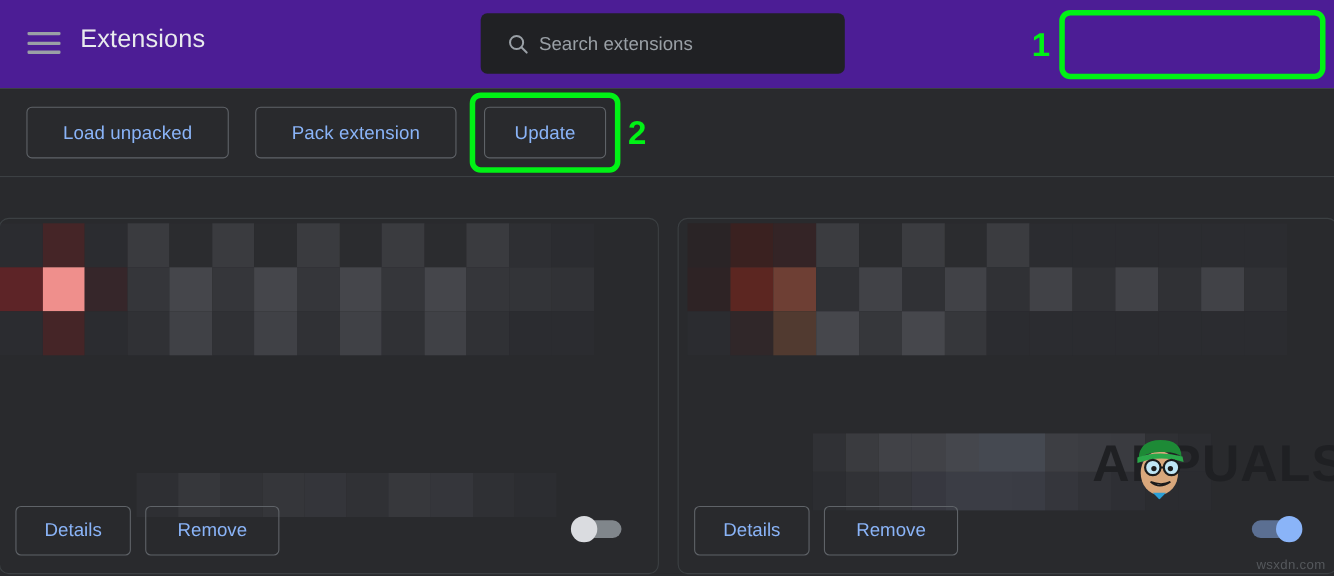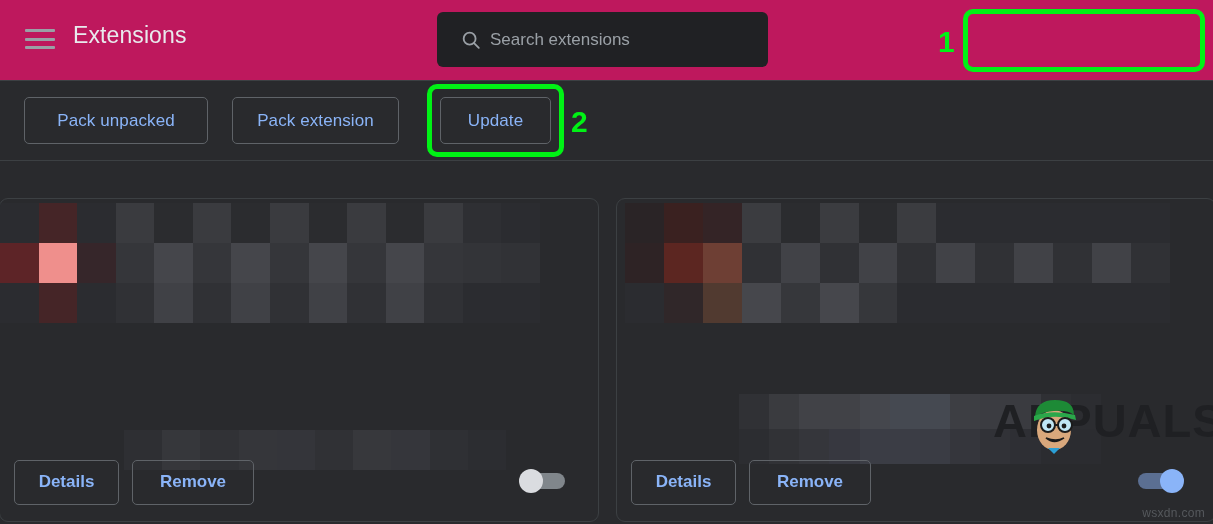--- a/index.html
+++ b/index.html
@@ -9,21 +9,21 @@
     background: #292a2d;
     font-family: "Liberation Sans", sans-serif;
     overflow: hidden;
   }
 
   
   .header {
     position: absolute; left: 0; top: 0;
     width: 1213px; height: 80px;
     display: flex; align-items: center;
-    background: #be185d;
+    background: #4c1d95;
   }
   .hamburger {
     position: absolute; left: 25px; top: 27px;
     width: 30px; height: 24px;
     display: flex; flex-direction: column; justify-content: space-between;
     padding: 2px 0;
     cursor: pointer;
   }
   .hamburger span {
     display: block; height: 3px; width: 30px;
@@ -89,21 +89,21 @@
   .btn {
     position: absolute;
     height: 47px; border: 1px solid #5f6368; border-radius: 5px;
     background: transparent; color: #8ab4f8;
     font-family: "Liberation Sans", sans-serif;
     font-size: 17px; font-weight: 500;
     cursor: pointer; display: flex; align-items: center; justify-content: center;
     letter-spacing: .1px;
   }
   .btn-load   { left: 24px;  top: 97px; width: 184px; }
-  .btn-pack   { left: 232px; top: 97px; width: 167px; }
+  .btn-pack   { left: 232px; top: 97px; width: 183px; }
   .btn-update { left: 440px; top: 97px; width: 111px; }
 
   
   .highlight {
     position: absolute; border: 5px solid #00f215; border-radius: 10px;
     pointer-events: none;
   }
   .hl-1 { left: 963px; top: 9px;  width: 242px; height: 63px; }
   .hl-2 { left: 427px; top: 84px; width: 137px; height: 73px; }
   .hl-num {
@@ -134,21 +134,21 @@
 
   .card-footer {
     position: absolute; left: 0; bottom: 0;
     width: 100%; height: 78px;
     display: flex; align-items: center;
   }
   .fbtn {
     height: 45px; border: 1px solid #5f6368; border-radius: 5px;
     background: transparent; color: #8ab4f8;
     font-family: "Liberation Sans", sans-serif;
-    font-size: 17px; font-weight: 700; cursor: pointer;
+    font-size: 17px; font-weight: 400; cursor: pointer;
     display: flex; align-items: center; justify-content: center;
   }
   .fbtn-details { width: 105px; margin-left: 14px; }
   .fbtn-remove  { width: 122px; margin-left: 13px; }
   .footer-toggle { position: absolute; right: 33px; top: 30px; }
 
   
   .wm-appuals {
     position: absolute; left: 993px; top: 393px;
     font-family: "Liberation Sans", sans-serif;
@@ -188,21 +188,21 @@
     </span>
     <span class="search-placeholder">Search extensions</span>
   </div>
 
 </div>
 
 <div class="divider d1"></div>
 
 <div class="toolbar"></div>
 
-<button class="btn btn-load">Pack unpacked</button>
+<button class="btn btn-load">Load unpacked</button>
 <button class="btn btn-pack">Pack extension</button>
 <button class="btn btn-update">Update</button>
 
 <div class="divider d2"></div>
 
 <div class="highlight hl-1"></div>
 <div class="hl-num hl-num-1">1</div>
 
 <div class="highlight hl-2"></div>
 <div class="hl-num hl-num-2">2</div>

